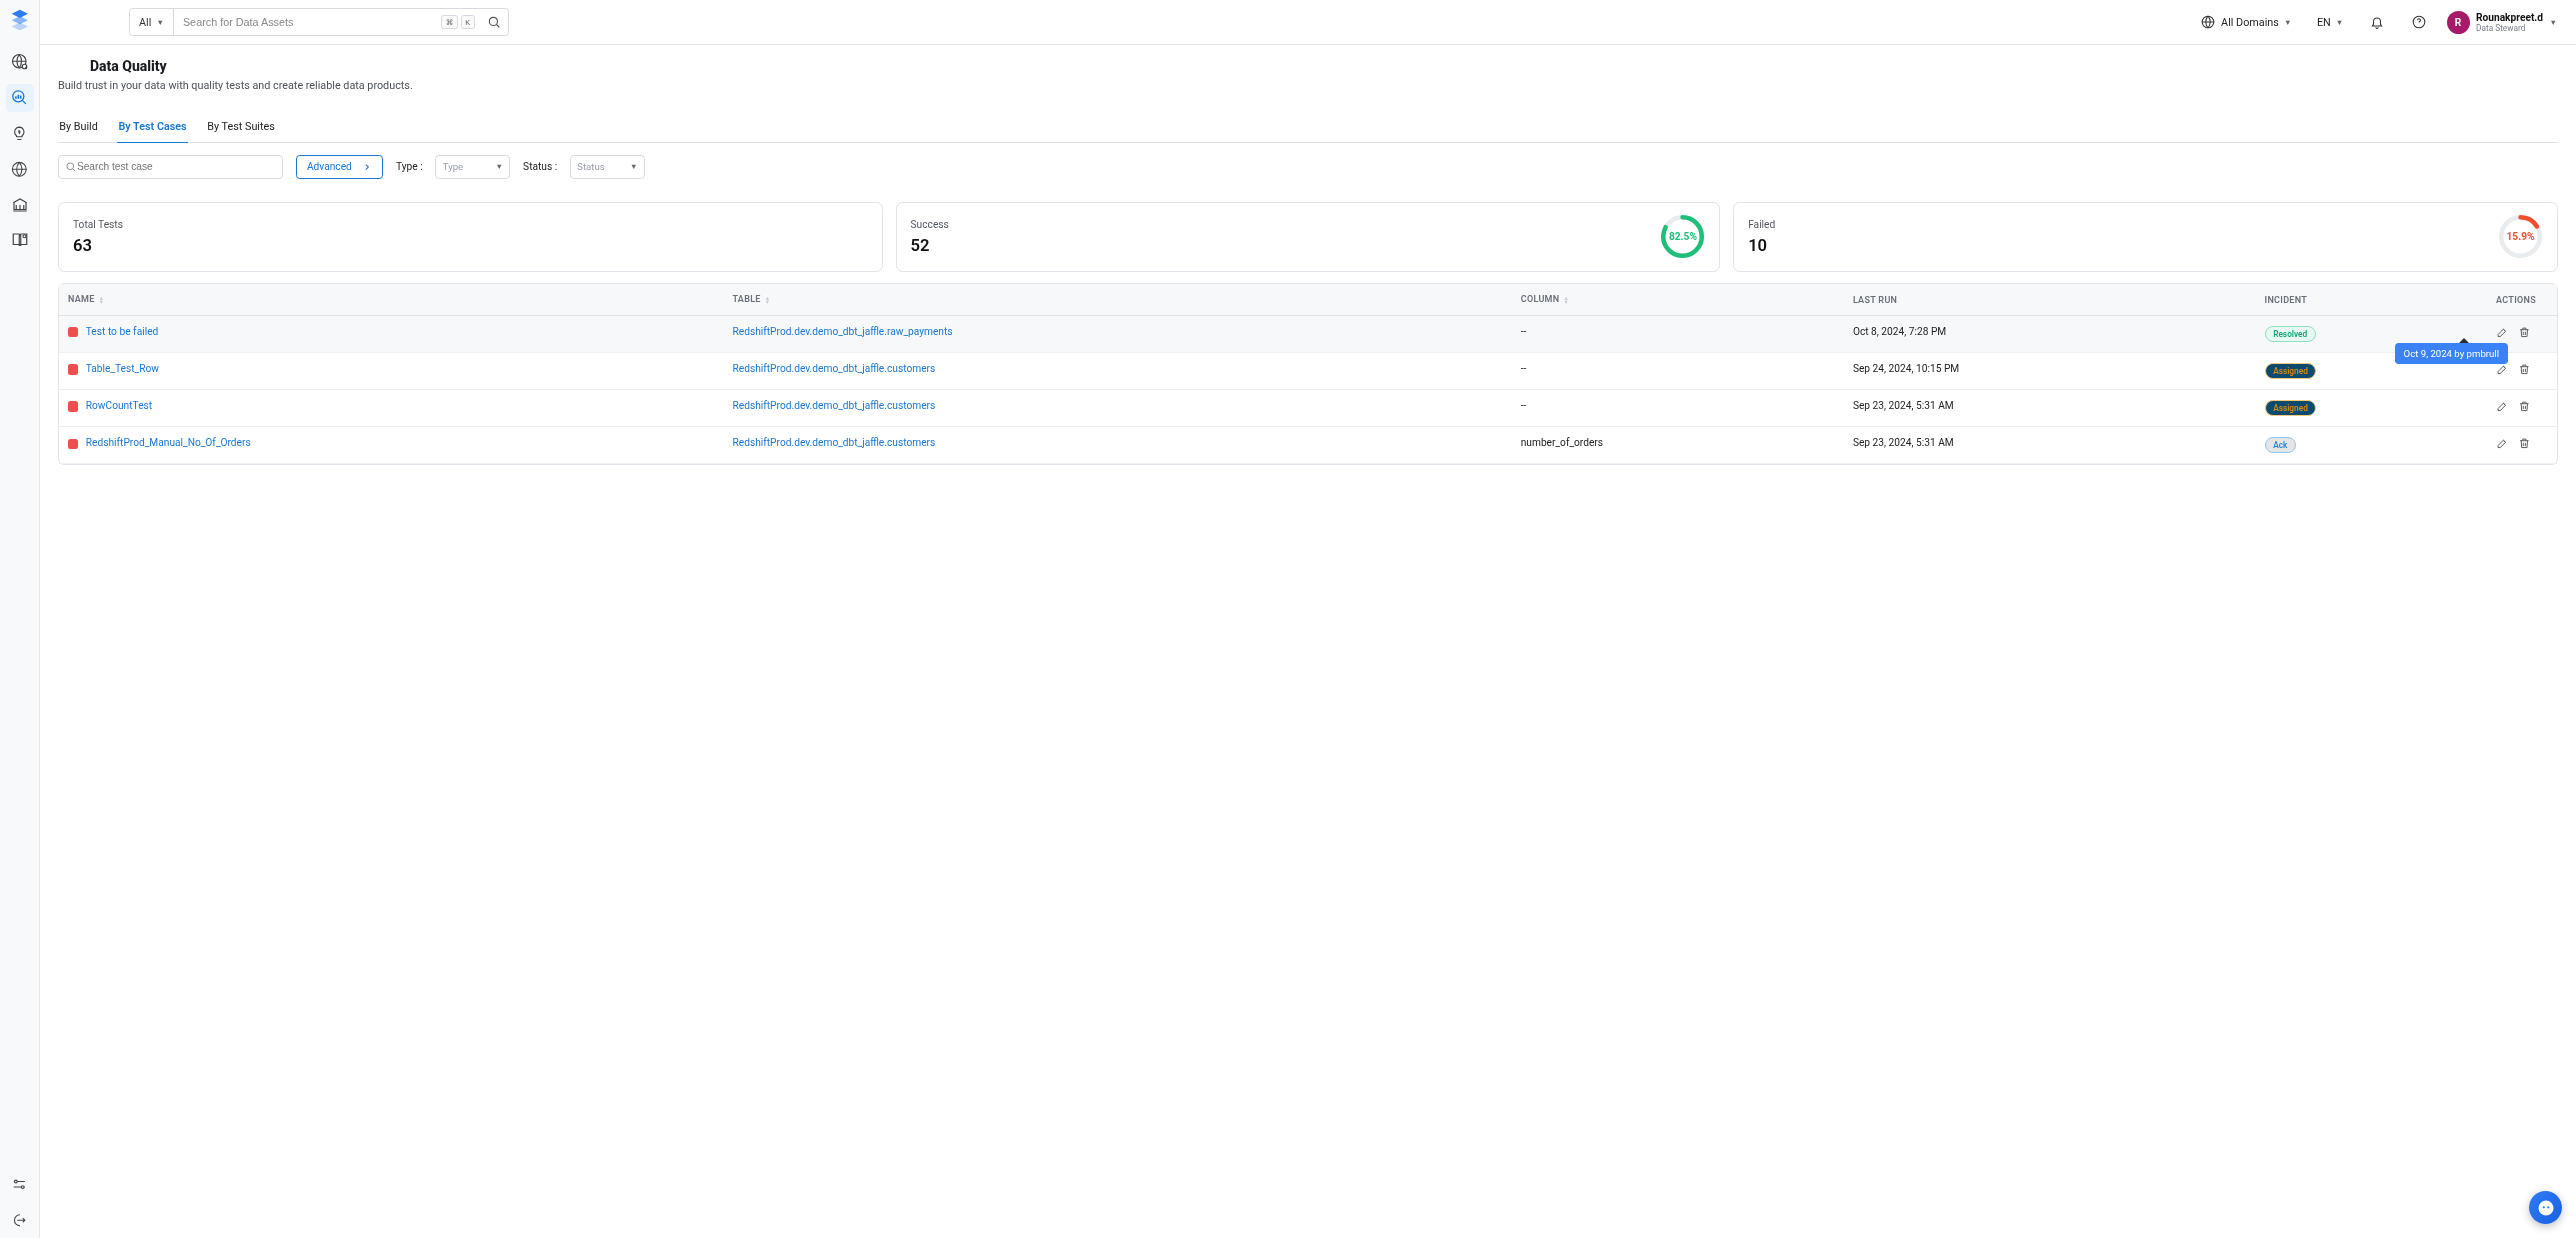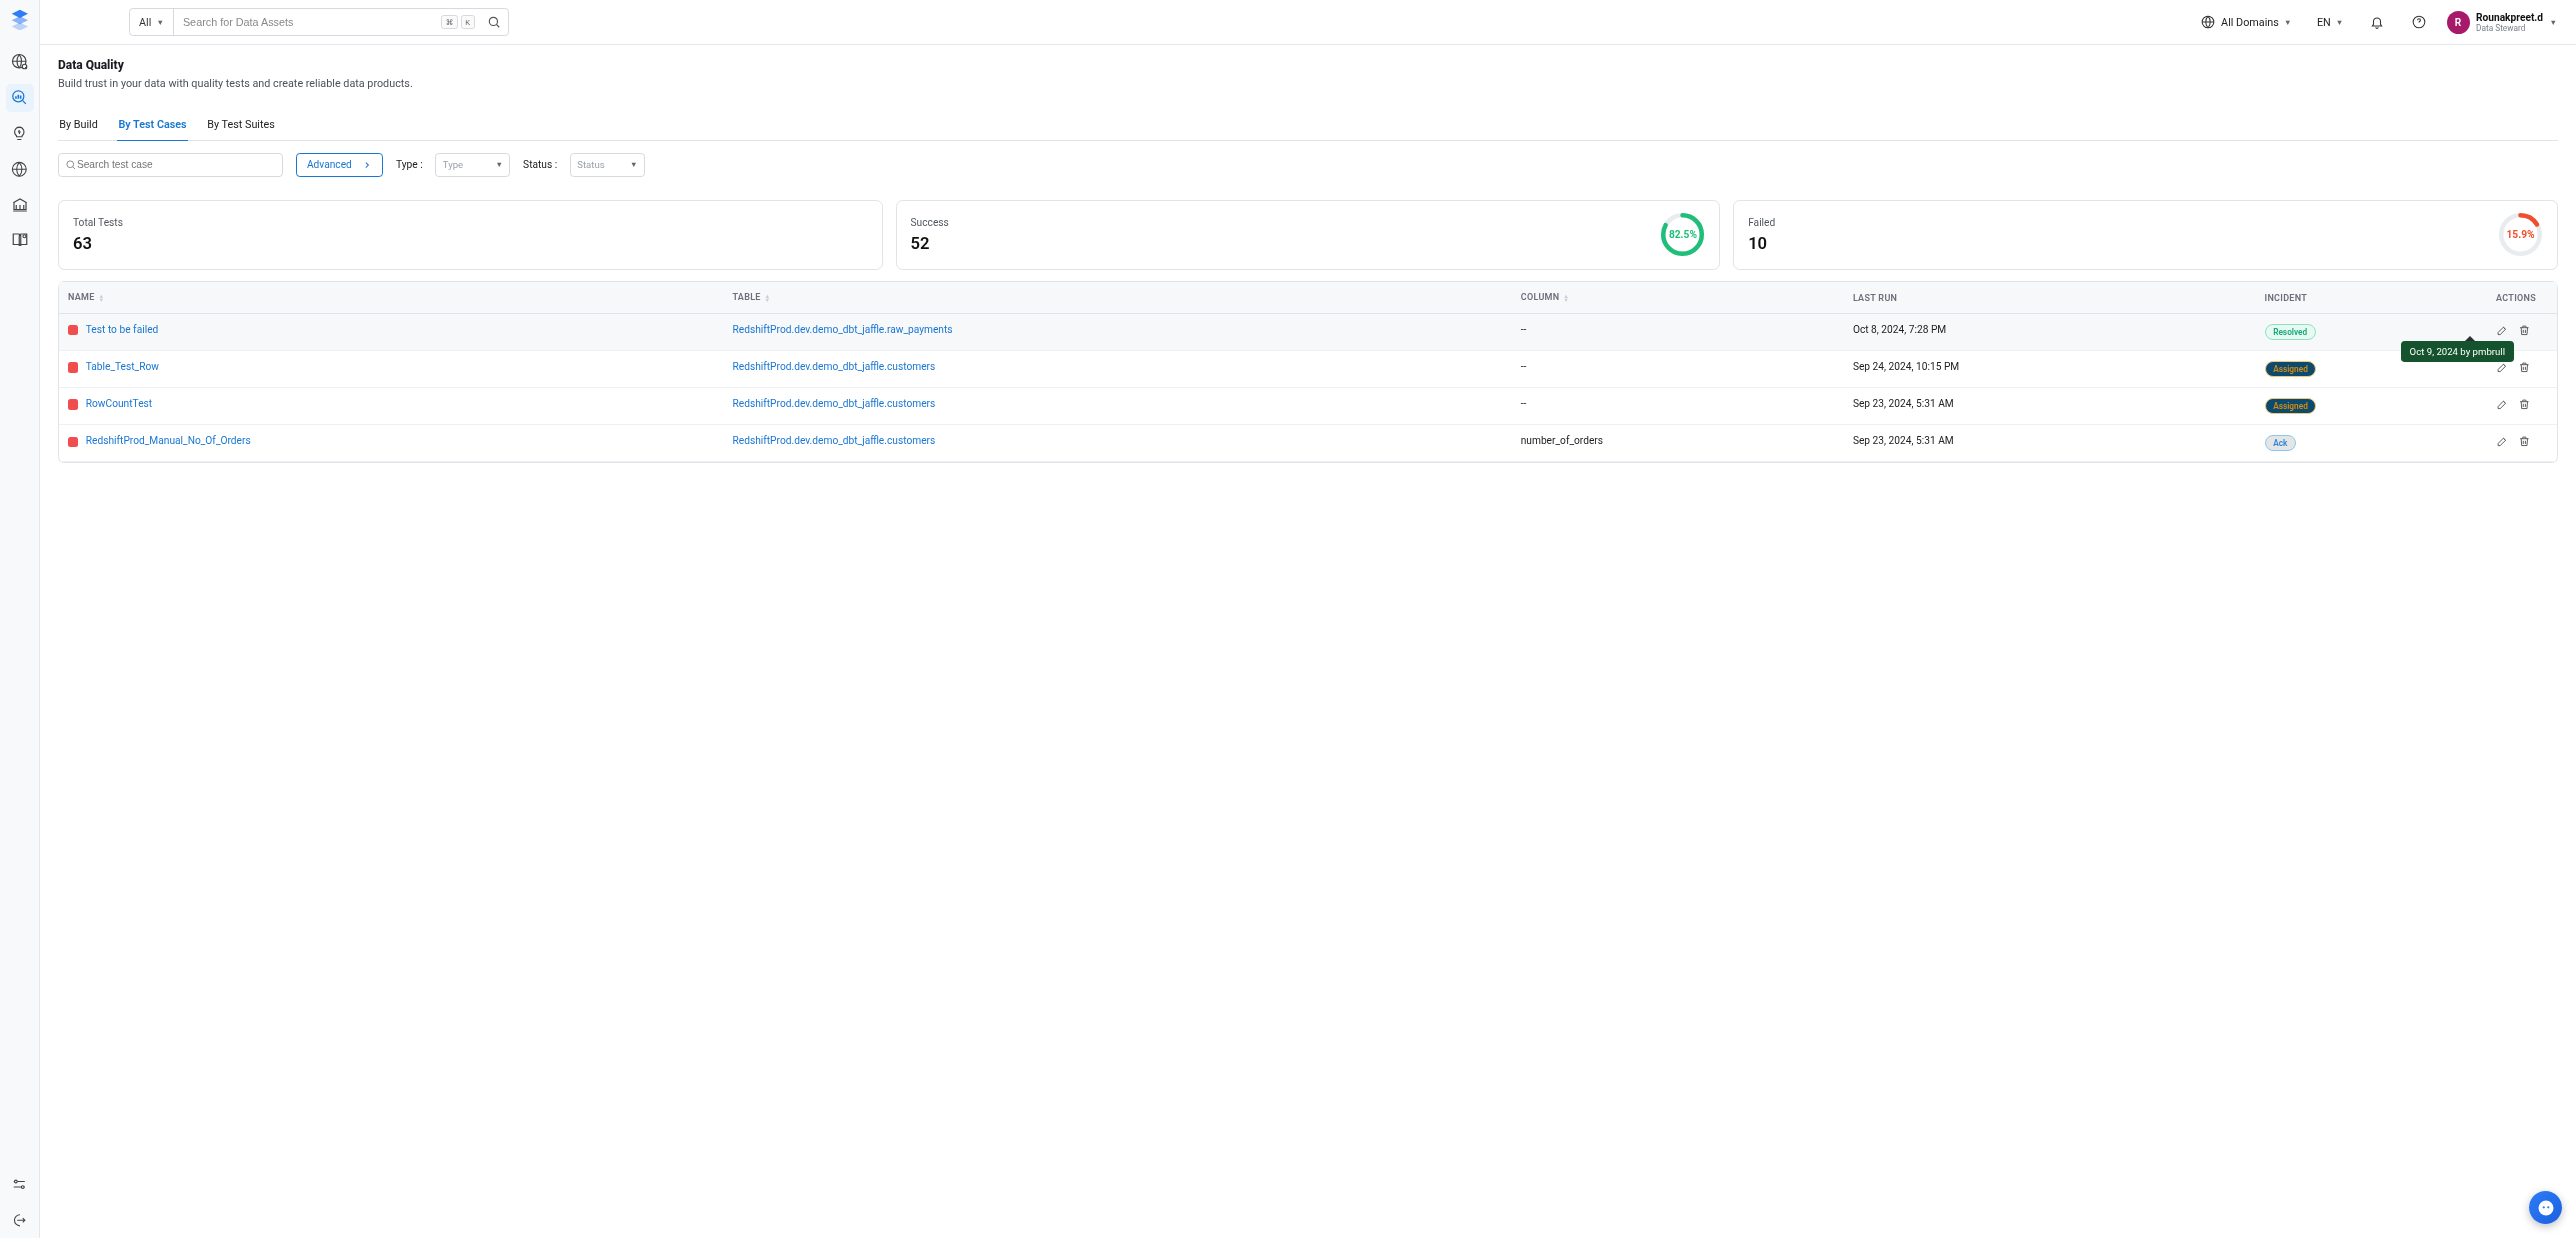--- a/index.html
+++ b/index.html
@@ -20,21 +20,21 @@
 .kbd { border:0.6px solid #d6d9e0; border-radius:2.5px; font-size:7.6px; padding:1.3px 3.8px; color:#666; background:#fafafa;}
 .search-icon-btn { width:28px; display:flex; align-items:center; justify-content:center; color:#555; cursor:pointer;}
 .topbar-spacer { flex:1; }
 .topbar-item { display:flex; align-items:center; gap:5.1px; font-size:10.8px; color:#222; cursor:pointer; padding:3.8px 6.4px; }
 .topbar-icon { width:16.6px; height:16.6px; display:flex; align-items:center; justify-content:center; color:#333; }
 .avatar { width:23px; height:23px; border-radius:50%; background:#a71a6a; color:#fff; display:flex; align-items:center; justify-content:center; font-weight:600; font-size:10.2px;}
 .user-block { display:flex; align-items:center; gap:6.4px; cursor:pointer;}
 .user-name { font-weight:700; font-size:10.2px; color:#111; }
 .user-role { font-size:8.3px; color:#7a7f8a; }
 .content { flex:1; overflow:auto; padding:12.7px 18px 25.5px 18px; }
-.page-title { font-size:12px; font-weight:800; color:#1a1c21; }
+.page-title { font-size:14px; font-weight:800; color:#1a1c21;margin-left:32px; }
 .page-sub { font-size:10.8px; color:#4b5158; margin-top:5.1px; }
 .tabs { display:flex; gap:18px; border-bottom:0.6px solid #e1e3e8; margin-top:21.7px; }
 .tab { padding:6.4px 1.3px 9px 1.3px; font-size:10.8px; color:#222; cursor:pointer; }
 .tab.active { color:#1976d2; font-weight:600; border-bottom:1.9px solid #1976d2; margin-bottom:-0.6px;}
 .filter-row { display:flex; align-items:center; gap:12.7px; margin-top:11.5px; }
 .filter-search { display:flex; align-items:center; border:0.6px solid #d6d9e0; border-radius:3.8px; height:24px; width:225px; padding:0 6.4px; color:#888;}
 .filter-search input { border:none; outline:none; flex:1; font-size:10.2px; background:transparent;}
 .adv-btn { display:flex; align-items:center; gap:10.2px; border:0.6px solid #1976d2; color:#1976d2; border-radius:3.8px; height:24px; padding:0 10.2px; font-size:10.2px; cursor:pointer; }
 .filter-label { font-size:10.2px; color:#222; }
 .filter-select { border:0.6px solid #d6d9e0; border-radius:3.8px; height:24px; width:75px; padding:0 6.4px; display:flex; align-items:center; justify-content:space-between; color:#9aa0ab; font-size:9.6px; cursor:pointer;}
@@ -51,21 +51,21 @@
 tbody td { padding:10.2px 9px; border-bottom:0.6px solid #eef0f3; font-size:10.2px; color:#222; vertical-align:top;}
 tbody tr:first-child { background:#f7f8fa; }
 .sort-icons { display:inline-flex; flex-direction:column; margin-left:3.8px; color:#c9cdd5; vertical-align:middle; font-size:5.7px; line-height:4.5px;}
 .status-sq { width:10.2px; height:10.2px; border-radius:2.5px; background:#f04e4e; display:inline-block; vertical-align:middle; margin-right:7.6px; }
 .link { color:#1976d2; cursor:pointer; }
 .badge { display:inline-block; border-radius:9px; padding:1.9px 7.6px; font-size:8.3px; font-weight:600; border:0.6px solid; }
 .badge-resolved { color:#16a878; border-color:#8fe0c2; background:#e7faf2; }
 .badge-assigned { color:#d78b12; border-color:#f2c777; background:#0c4a6e; }
 .badge-ack { color:#2a85d6; border-color:#8dc6f0; background:#e5e5e5; }
 .action-icon { color:#555; cursor:pointer; margin-right:6.4px; display:inline-flex; }
-.tooltip { position:absolute; background:#14532d; color:#fff; padding:5.1px 9px; border-radius:3.8px; font-size:9.6px; white-space:nowrap; top:59px; right:43px; z-index:5;}
+.tooltip { position:absolute; background:#3b82f6; color:#fff; padding:5.1px 9px; border-radius:3.8px; font-size:9.6px; white-space:nowrap; top:59px; right:49px; z-index:5;}
 .tooltip::before { content:""; position:absolute; top:-5.1px; right:39px; border:5.1px solid transparent; border-bottom-color:#2a2e36; border-top:none;}
 .chat-bubble { position:fixed; right:14px; bottom:14px; width:33px; height:33px; border-radius:50%; background:linear-gradient(135deg,#2e7cf6,#1a5fe0); display:flex; align-items:center; justify-content:center; box-shadow:0 2.5px 9px rgba(0,0,0,0.25); cursor:pointer;}
 .chev { font-size:7.6px; color:#666; }
 .th-actions { width:70px; }
 </style>
 </head>
 <body>
 
 <div class="app">
   <div class="sidebar">

